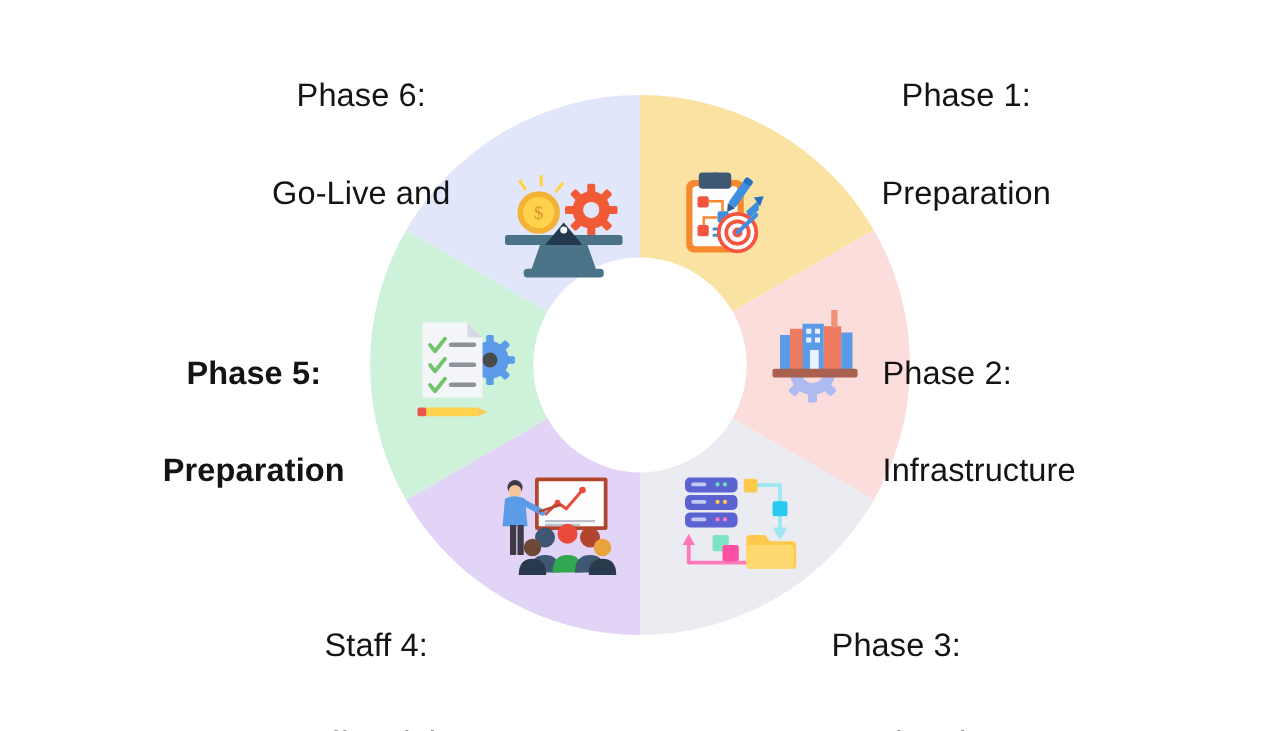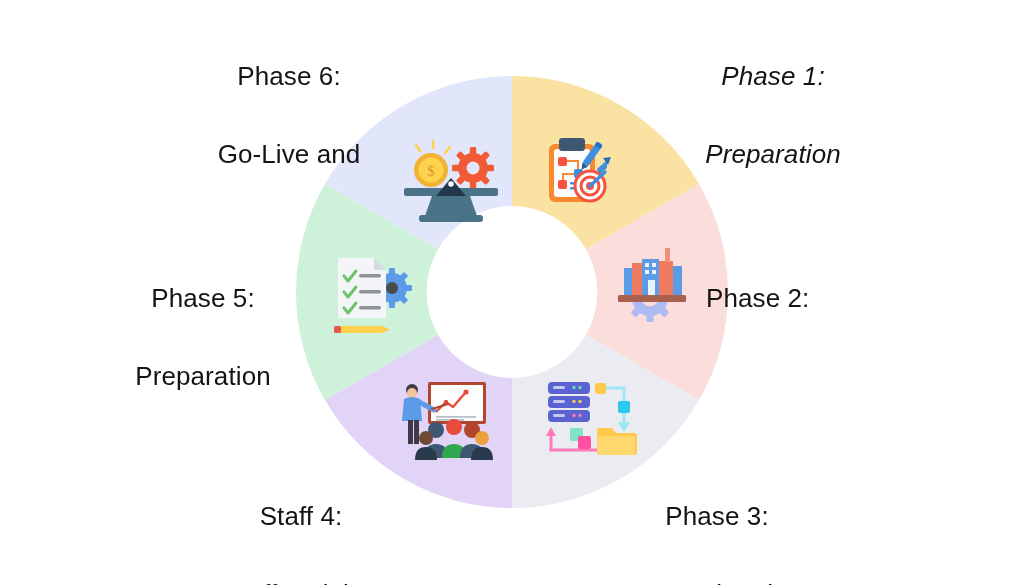--- a/index.html
+++ b/index.html
@@ -23,25 +23,25 @@
     position:absolute;
     color:#141414;
     font-size:26px;
     line-height:39px;
     font-weight:400;
     letter-spacing:0.1px;
     white-space:pre-line;
     text-align:center;
   }
   .lbl-p6{ left:156px; top:18px;  width:266px; }
-  .lbl-p1{ left:640px; top:18px;  width:266px; text-align:center;font-style:italic;}
+  .lbl-p1{ left:640px; top:18px;  width:266px; text-align:center;}
   .lbl-p2{ left:706px; top:240px; width:250px; text-align:left;}
   .lbl-p3{ left:592px; top:458px; width:250px; text-align:center;}
   .lbl-p4{ left:176px; top:458px; width:250px; text-align:center;}
-  .lbl-p5{ left:78px;  top:240px; width:250px; text-align:center;}
+  .lbl-p5{ left:78px;  top:240px; width:250px; text-align:center;font-weight:bold;}
   .icon-layer{position:absolute;left:0;top:0;width:1024px;height:585px;pointer-events:none;}
 </style>
 </head>
 <body>
 
 <div id="stage">
 
   <svg class="wheel" viewBox="0 0 1024 585" aria-hidden="true">
 
     <path fill="#FAE3A2" d="M 512 76 A 216 216 0 0 1 699.06 184 L 586.00 249.28 A 86 86 0 0 0 512 206 Z"></path>
@@ -262,20 +262,21 @@
     <div>Go-Live and</div>
   </div>
 
   <div class="label lbl-p1">
     <div>Phase 1:</div>
     <div>Preparation</div>
   </div>
 
   <div class="label lbl-p2">
     <div>Phase 2:</div>
+    <div>Infrastructure</div>
   </div>
 
   <div class="label lbl-p3">
     <div>Phase 3:</div>
     <div>Data Migration</div>
   </div>
 
   <div class="label lbl-p4">
     <div>Staff 4:</div>
     <div>Staff Training</div>

